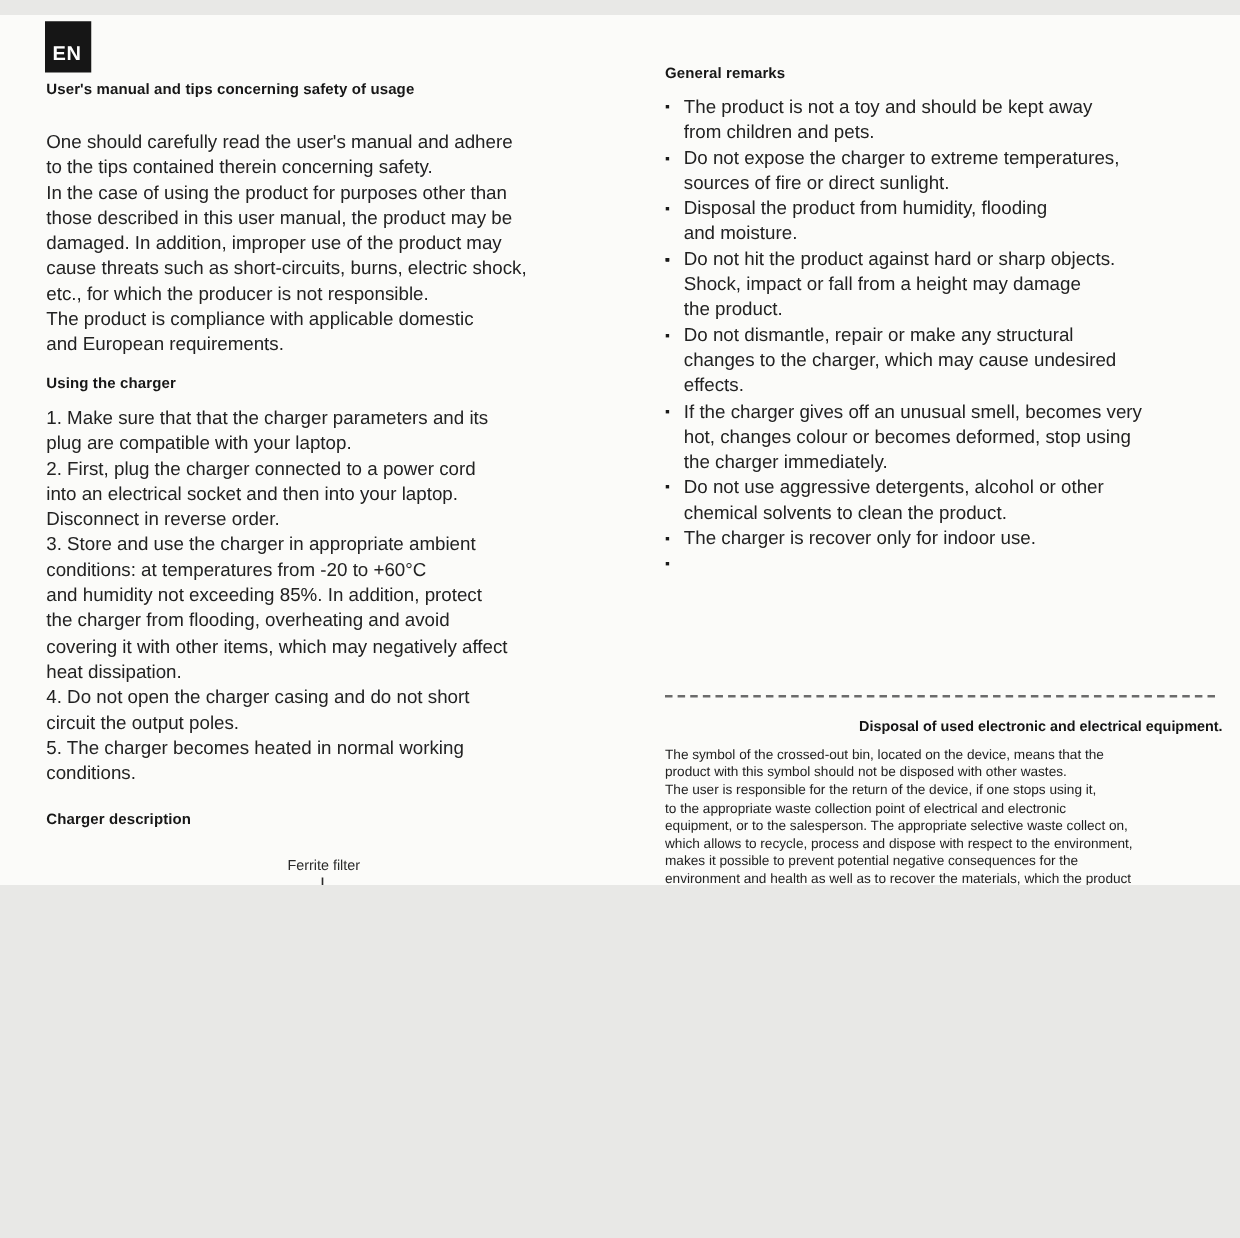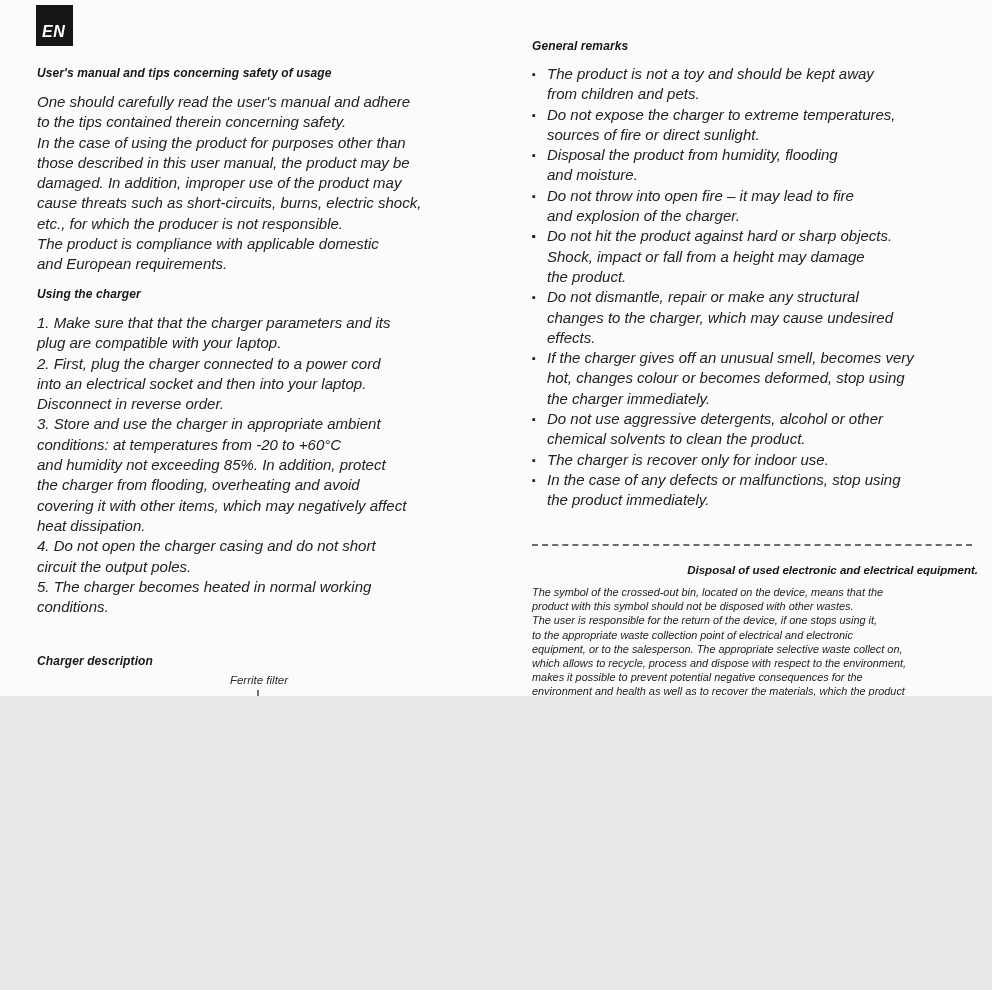--- a/index.html
+++ b/index.html
@@ -1,21 +1,20 @@
 <!DOCTYPE html>
 <html><head>
 <meta charset="utf-8">
 <style>
   html,body{margin:0;padding:0;background:#e8e8e6;}
   .page{
-    position:relative;width:992px;height:696px;margin:0 auto;
+    position:relative;width:992px;height:696px;margin:12px auto;
     background:#fbfbf9;overflow:hidden;
     font-family:"Liberation Sans","DejaVu Sans",sans-serif;
     color:#1e1e1e;
-    font-style:italic;
   }
   .abs{position:absolute;}
   .pre{white-space:pre-line;}
   
   .lang-badge{
     left:36px;top:5px;width:37px;height:41px;background:#161616;
     color:#fff;font-weight:bold;font-size:16px;display:flex;
     align-items:flex-end;justify-content:flex-start;
     padding:0 0 5px 6px;box-sizing:border-box;letter-spacing:.5px;
   }
@@ -64,21 +63,21 @@
 </style>
 </head>
 <body>
 
 <div class="page">
 
   <div class="abs lang-badge">
     <span>EN</span>
   </div>
 
-  <h2 class="sec abs col-left" style="top:66px;">User's manual and tips concerning safety of usage</h2>
+  <h2 class="sec abs col-left" style="top:52px;">User's manual and tips concerning safety of usage</h2>
 
   <div class="abs col-left body-txt pre" style="top:92px;">One should carefully read the user's manual and adhere
 to the tips contained therein concerning safety.
 In the case of using the product for purposes other than
 those described in this user manual, the product may be
 damaged. In addition, improper use of the product may
 cause threats such as short-circuits, burns, electric shock,
 etc., for which the producer is not responsible.
 The product is compliance with applicable domestic
 and European requirements.</div>
@@ -94,21 +93,21 @@
 conditions: at temperatures from -20 to +60°C
 and humidity not exceeding 85%. In addition, protect
 the charger from flooding, overheating and avoid
 covering it with other items, which may negatively affect
 heat dissipation.
 4. Do not open the charger casing and do not short
 circuit the output poles.
 5. The charger becomes heated in normal working
 conditions.</div>
 
-  <h2 class="sec abs col-left" style="top:654px;">Charger description</h2>
+  <h2 class="sec abs col-left" style="top:636px;">Charger description</h2>
 
   <svg class="abs diagram" style="left:37px;top:655px;" width="450" height="192" viewBox="0 0 450 192">
 
     <text x="222" y="29" text-anchor="middle">Ferrite filter</text>
     <line x1="221" y1="35" x2="221" y2="49" stroke="#2a2a2a" stroke-width="1.3"></line>
 
     <text x="105" y="62" text-anchor="end">Plug</text>
     <line x1="108" y1="57.5" x2="121" y2="57.5" stroke="#2a2a2a" stroke-width="1.3"></line>
 
     <g>
@@ -148,37 +147,35 @@
 
   <h2 class="sec abs col-right" style="top:39px;">General remarks</h2>
 
   <ul class="blist abs col-right" style="top:64px;">
     <li><span class="bullet">▪</span><span class="pre">The product is not a toy and should be kept away
 from children and pets.</span></li>
     <li><span class="bullet">▪</span><span class="pre">Do not expose the charger to extreme temperatures,
 sources of fire or direct sunlight.</span></li>
     <li><span class="bullet">▪</span><span class="pre">Disposal the product from humidity, flooding
 and moisture.</span></li>
-    <li><span class="bullet">▪</span><span class="pre">Do not throw into open fire – it may lead to fire
-and explosion of the charger.</span></li>
+    <li><span class="bullet">▪</span></li>
     <li><span class="bullet">▪</span></li>
     <li><span class="bullet">▪</span><span class="pre">Do not hit the product against hard or sharp objects.
 Shock, impact or fall from a height may damage
 the product.</span></li>
     <li><span class="bullet">▪</span><span class="pre">Do not dismantle, repair or make any structural
 changes to the charger, which may cause undesired
 effects.</span></li>
     <li><span class="bullet">▪</span><span class="pre">If the charger gives off an unusual smell, becomes very
 hot, changes colour or becomes deformed, stop using
 the charger immediately.</span></li>
     <li><span class="bullet">▪</span><span class="pre">Do not use aggressive detergents, alcohol or other
 chemical solvents to clean the product.</span></li>
     <li><span class="bullet">▪</span><span class="pre">The charger is recover only for indoor use.</span></li>
-    <li><span class="bullet">▪</span><span class="pre">In the case of any defects or malfunctions, stop using
-the product immediately.</span></li>
+    <li><span class="bullet">▪</span></li>
   </ul>
 
   <hr class="dashed abs col-right" style="top:544px;width:440px;">
 
   <h3 class="disposal-h abs col-right" style="top:564px;text-align:right;">Disposal of used electronic and electrical equipment.</h3>
 
   <div class="abs col-right disposal-b pre" style="top:585px;">The symbol of the crossed-out bin, located on the device, means that the
 product with this symbol should not be disposed with other wastes.
 The user is responsible for the return of the device, if one stops using it,
 to the appropriate waste collection point of electrical and electronic

